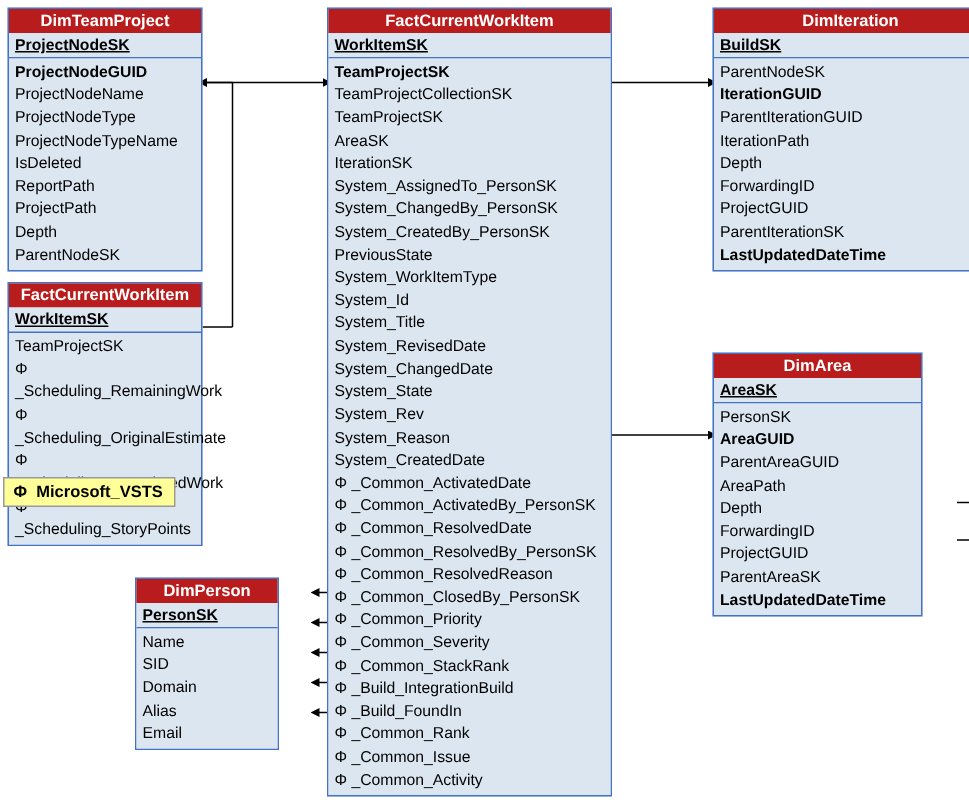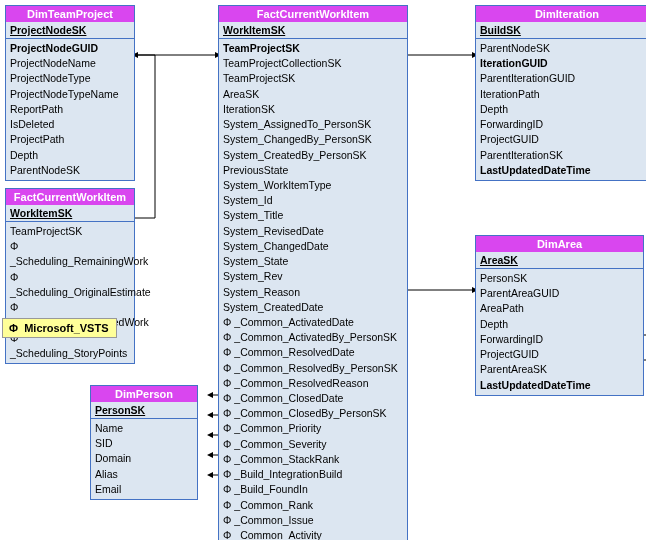--- a/index.html
+++ b/index.html
@@ -22,21 +22,21 @@
 
     
     .entity-box {
       position: absolute;
       background: #dce6f1;
       border: 1px solid #4472c4;
       font-size: 10.5px;
     }
 
     .entity-header {
-      background: #d946ef;
+      background: #b91c1c;
       color: #fff;
       font-weight: bold;
       text-align: center;
       padding: 2px 4px;
       font-size: 11px;
     }
 
     .entity-pk-section {
       background: #dce6f1;
       border-bottom: 1px solid #4472c4;
@@ -122,22 +122,22 @@
   <div class="entity-box" style="left:5px; top:5px; width:130px;">
     <div class="entity-header">DimTeamProject</div>
     <div class="entity-pk-section">
       <span class="entity-pk">ProjectNodeSK</span>
     </div>
     <div class="entity-fields">
       <div class="entity-field field-bold">ProjectNodeGUID</div>
       <div class="entity-field">ProjectNodeName</div>
       <div class="entity-field">ProjectNodeType</div>
       <div class="entity-field">ProjectNodeTypeName</div>
+      <div class="entity-field">IsDeleted</div>
       <div class="entity-field">ReportPath</div>
-      <div class="entity-field">IsDeleted</div>
       <div class="entity-field">ProjectPath</div>
       <div class="entity-field">Depth</div>
       <div class="entity-field">ParentNodeSK</div>
     </div>
   </div>
 
   <div class="entity-box" style="left:5px; top:188px; width:130px;">
     <div class="entity-header">FactCurrentWorkItem</div>
     <div class="entity-pk-section">
       <span class="entity-pk">WorkItemSK</span>
@@ -148,21 +148,21 @@
       <div class="entity-field">Φ  _Scheduling_OriginalEstimate</div>
       <div class="entity-field">Φ  _Scheduling_CompletedWork</div>
       <div class="entity-field">Φ  _Scheduling_StoryPoints</div>
     </div>
   </div>
 
   <div class="note-box" style="left:2px; top:318px; width:115px;">
     <span>Φ</span>&nbsp;&nbsp;<span>Microsoft_VSTS</span>
   </div>
 
-  <div class="entity-box" style="left:90px; top:385px; width:108px;">
+  <div class="entity-box" style="left:90px; top:385px; width:96px;">
     <div class="entity-header">DimPerson</div>
     <div class="entity-pk-section">
       <span class="entity-pk">PersonSK</span>
     </div>
     <div class="entity-fields">
       <div class="entity-field">Name</div>
       <div class="entity-field">SID</div>
       <div class="entity-field">Domain</div>
       <div class="entity-field">Alias</div>
       <div class="entity-field">Email</div>
@@ -191,21 +191,20 @@
       <div class="entity-field">System_ChangedDate</div>
       <div class="entity-field">System_State</div>
       <div class="entity-field">System_Rev</div>
       <div class="entity-field">System_Reason</div>
       <div class="entity-field">System_CreatedDate</div>
       <div class="entity-field">Φ  _Common_ActivatedDate</div>
       <div class="entity-field">Φ  _Common_ActivatedBy_PersonSK</div>
       <div class="entity-field">Φ  _Common_ResolvedDate</div>
       <div class="entity-field">Φ  _Common_ResolvedBy_PersonSK</div>
       <div class="entity-field">Φ  _Common_ResolvedReason</div>
-      <div class="entity-field">Φ  _Common_ClosedDate</div>
       <div class="entity-field">Φ  _Common_ClosedBy_PersonSK</div>
       <div class="entity-field">Φ  _Common_Priority</div>
       <div class="entity-field">Φ  _Common_Severity</div>
       <div class="entity-field">Φ  _Common_StackRank</div>
       <div class="entity-field">Φ  _Build_IntegrationBuild</div>
       <div class="entity-field">Φ  _Build_FoundIn</div>
       <div class="entity-field">Φ  _Common_Rank</div>
       <div class="entity-field">Φ  _Common_Issue</div>
       <div class="entity-field">Φ  _Common_Activity</div>
 
@@ -223,27 +222,28 @@
       <div class="entity-field">ParentIterationGUID</div>
       <div class="entity-field">IterationPath</div>
       <div class="entity-field">Depth</div>
       <div class="entity-field">ForwardingID</div>
       <div class="entity-field">ProjectGUID</div>
       <div class="entity-field">ParentIterationSK</div>
       <div class="entity-field field-bold">LastUpdatedDateTime</div>
     </div>
   </div>
 
-  <div class="entity-box" style="left:475px; top:235px; width:169px;">
+  <div class="entity-box" style="left:475px; top:235px; width:140px;">
     <div class="entity-header">DimArea</div>
     <div class="entity-pk-section">
       <span class="entity-pk">AreaSK</span>
     </div>
     <div class="entity-fields">
       <div class="entity-field">PersonSK</div>
+      <div class="entity-field field-bold">AreaGUID</div>
       <div class="entity-field">ParentAreaGUID</div>
       <div class="entity-field">AreaPath</div>
       <div class="entity-field">Depth</div>
       <div class="entity-field">ForwardingID</div>
       <div class="entity-field">ProjectGUID</div>
       <div class="entity-field">ParentAreaSK</div>
       <div class="entity-field field-bold">LastUpdatedDateTime</div>
     </div>
   </div>
 

